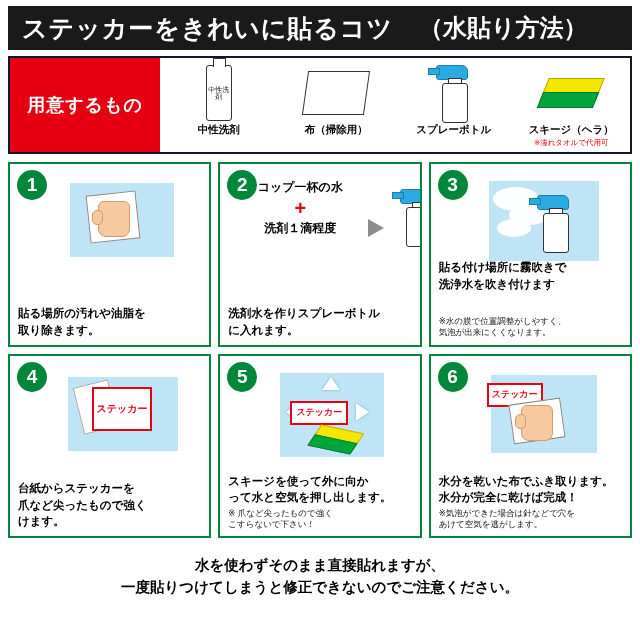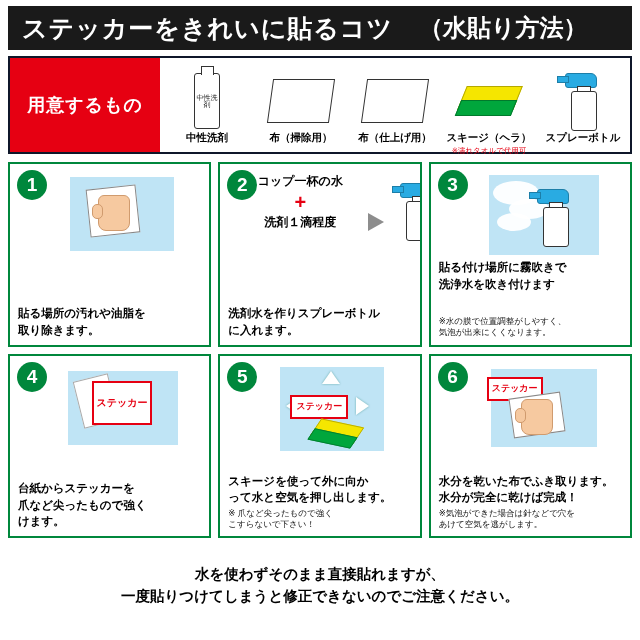--- a/index.html
+++ b/index.html
@@ -59,21 +59,21 @@
     font-size:18px;
     font-weight:bold;
     letter-spacing:1px;
     flex:0 0 150px;
   }
   .mat-items{
     flex:1;
     display:flex;
     align-items:flex-start;
     justify-content:space-around;
-    padding-top:12px;
+    padding-top:4px;
     position:relative;
   }
   .mat-item{
     width:92px;
     text-align:center;
     position:relative;
   }
   .mat-art{
     height:62px;
     display:flex;
@@ -164,21 +164,21 @@
     overflow:hidden;
   }
   .step-num{
     width:30px;height:30px;border-radius:50%;
     background:#00873c;color:#fff;
     font-size:19px;font-weight:bold;
     display:flex;align-items:center;justify-content:center;
     position:absolute;left:7px;top:6px;
   }
   .step-art{
-    margin-top:3px;
+    margin-top:9px;
     margin-left:36px;
     height:112px;
     position:relative;
   }
   .step-text{
     position:absolute;
     left:8px;right:6px;bottom:6px;
     font-size:11.5px;
     line-height:1.45;
     font-weight:bold;
@@ -274,21 +274,21 @@
     font-size:9px;font-weight:bold;color:#e60012;
   }
   .s6-cloth{
     position:absolute;left:36px;top:30px;width:50px;height:38px;
     background:#fff;border:1px solid #888;transform:rotate(-8deg);
   }
   .s6-hand{left:46px;top:34px;}
 
   
   .footer{
-    margin-top:25px;
+    margin-top:16px;
     text-align:center;
     font-size:14.5px;
     font-weight:bold;
     line-height:1.55;
   }
 </style>
 </head>
 <body>
 
 <div class="page">
@@ -311,48 +311,42 @@
         <div class="mat-cap">中性洗剤</div>
       </div>
 
       <div class="mat-item">
         <div class="mat-art">
             <div class="cloth"></div>
           </div>
         <div class="mat-cap">布（掃除用）</div>
       </div>
 
-      <div class="mat-item">
-        <div class="mat-art">
-            <div class="cloth"></div>
-          </div>
-        <div class="mat-cap">布（仕上げ用）</div>
-      </div>
-
-      <div class="mat-item">
-        <div class="mat-art">
-          <div class="squeegee">
-              <div class="yellow"></div>
-              <div class="green"></div>
-            </div>
-        </div>
-        <div class="mat-cap">スキージ（ヘラ）</div>
-        <div class="mat-note">※濡れタオルで代用可</div>
-      </div>
 
       <div class="mat-item">
         <div class="mat-art">
           <div class="spray">
               <div class="head"></div>
               <div class="nozzle"></div>
               <div class="neck"></div>
               <div class="body"></div>
             </div>
         </div>
         <div class="mat-cap">スプレーボトル</div>
+      </div>
+
+      <div class="mat-item">
+        <div class="mat-art">
+          <div class="squeegee">
+              <div class="yellow"></div>
+              <div class="green"></div>
+            </div>
+        </div>
+        <div class="mat-cap">スキージ（ヘラ）</div>
+        <div class="mat-note">※濡れタオルで代用可</div>
       </div>
 
     </div>
   </div>
 
   <div class="steps">
 
     <div class="step">
       <div class="step-num">1</div>
       <div class="step-art">

